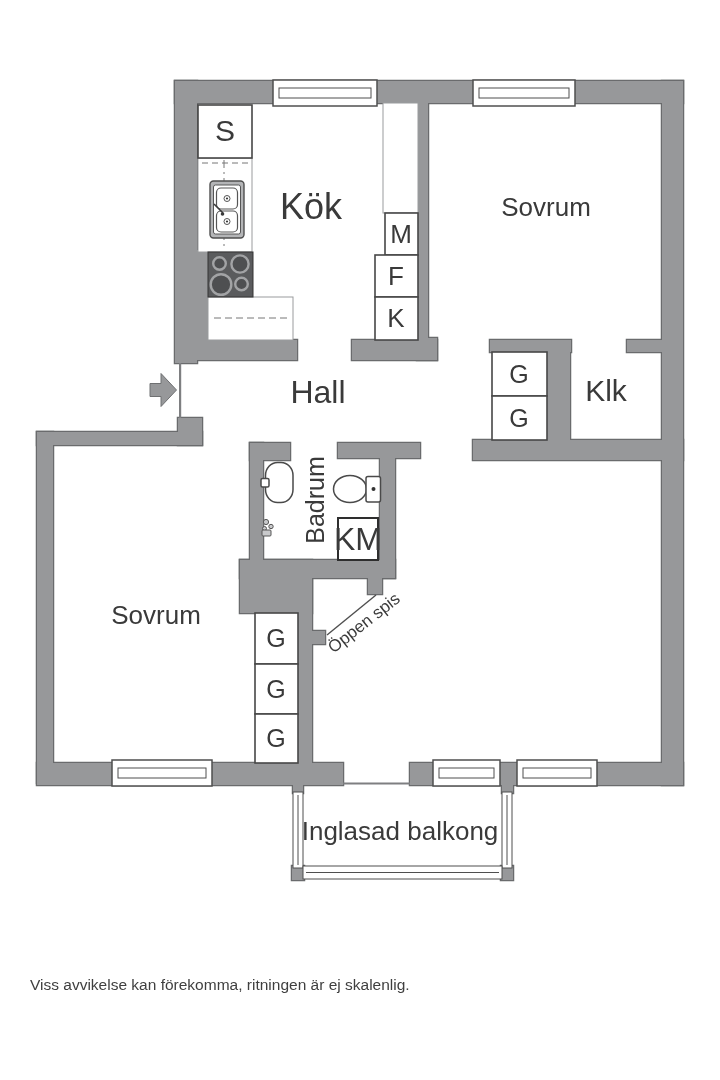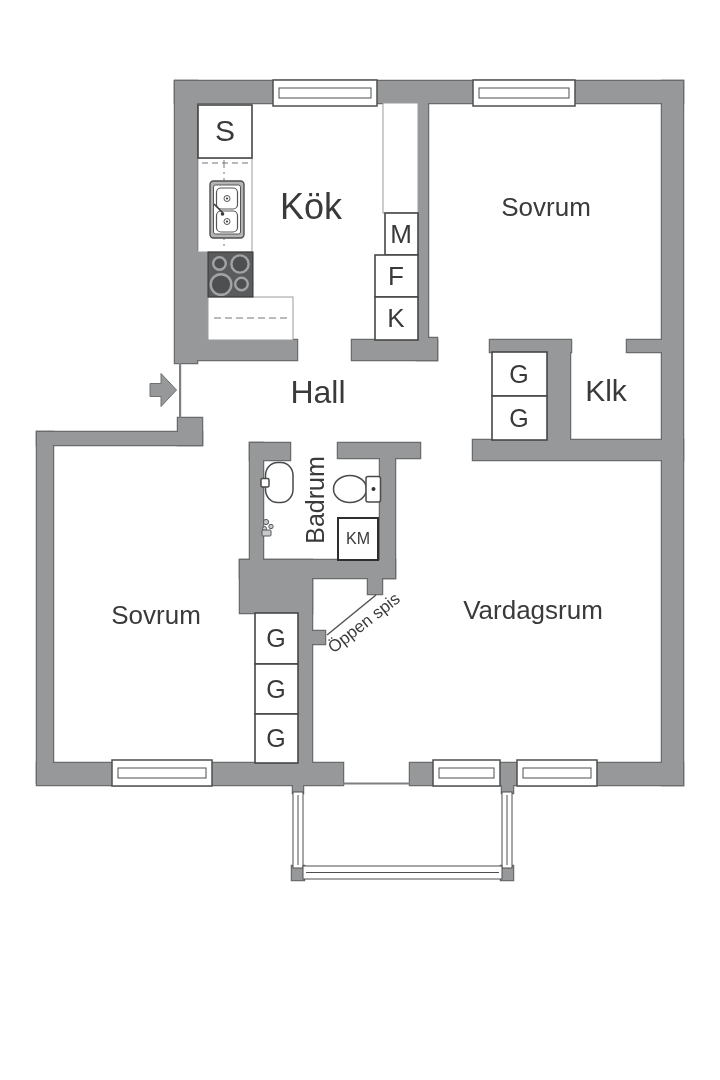--- a/index.html
+++ b/index.html
@@ -185,28 +185,29 @@
 
     <line x1="376" y1="595" x2="327" y2="635" stroke="#4f4f4f" stroke-width="1.4"></line>
   </svg>
 
   <div class="lbl" style="left:311px;top:207px;font-size:36px">Kök</div>
   <div class="lbl" style="left:546px;top:207px;font-size:26px">Sovrum</div>
   <div class="lbl" style="left:318px;top:392px;font-size:32px">Hall</div>
   <div class="lbl" style="left:606px;top:391px;font-size:30px">Klk</div>
   <div class="lbl rot90" style="left:315px;top:500px;font-size:25px">Badrum</div>
   <div class="lbl" style="left:156px;top:615px;font-size:26px">Sovrum</div>
-  <div class="lbl" style="left:533px;top:610px;font-size:26px">Vardagsrum</div>
   <div class="lbl rot38" style="left:364px;top:623px;font-size:17px">Öppen spis</div>
+  <div class="lbl" style="left:400px;top:831px;font-size:26px">Inglasad balkong</div>
 
   <div class="lbl" style="left:225px;top:131px;font-size:30px">S</div>
   <div class="lbl" style="left:401px;top:234px;font-size:26px">M</div>
   <div class="lbl" style="left:396px;top:276px;font-size:26px">F</div>
   <div class="lbl" style="left:396px;top:318px;font-size:26px">K</div>
   <div class="lbl" style="left:519px;top:374px;font-size:25px">G</div>
   <div class="lbl" style="left:519px;top:418px;font-size:25px">G</div>
   <div class="lbl" style="left:276px;top:638px;font-size:25px">G</div>
   <div class="lbl" style="left:276px;top:689px;font-size:25px">G</div>
   <div class="lbl" style="left:276px;top:738px;font-size:25px">G</div>
-  <div class="lbl" style="left:358px;top:539px;font-size:16px">KM</div>
-
+  <div class="lbl" style="left:358px;top:539px;font-size:32px">KM</div>
+
+  <div class="lbl" id="disclaimer">Viss avvikelse kan förekomma, ritningen är ej skalenlig.</div>
 
 </div>
 
 </body></html>

